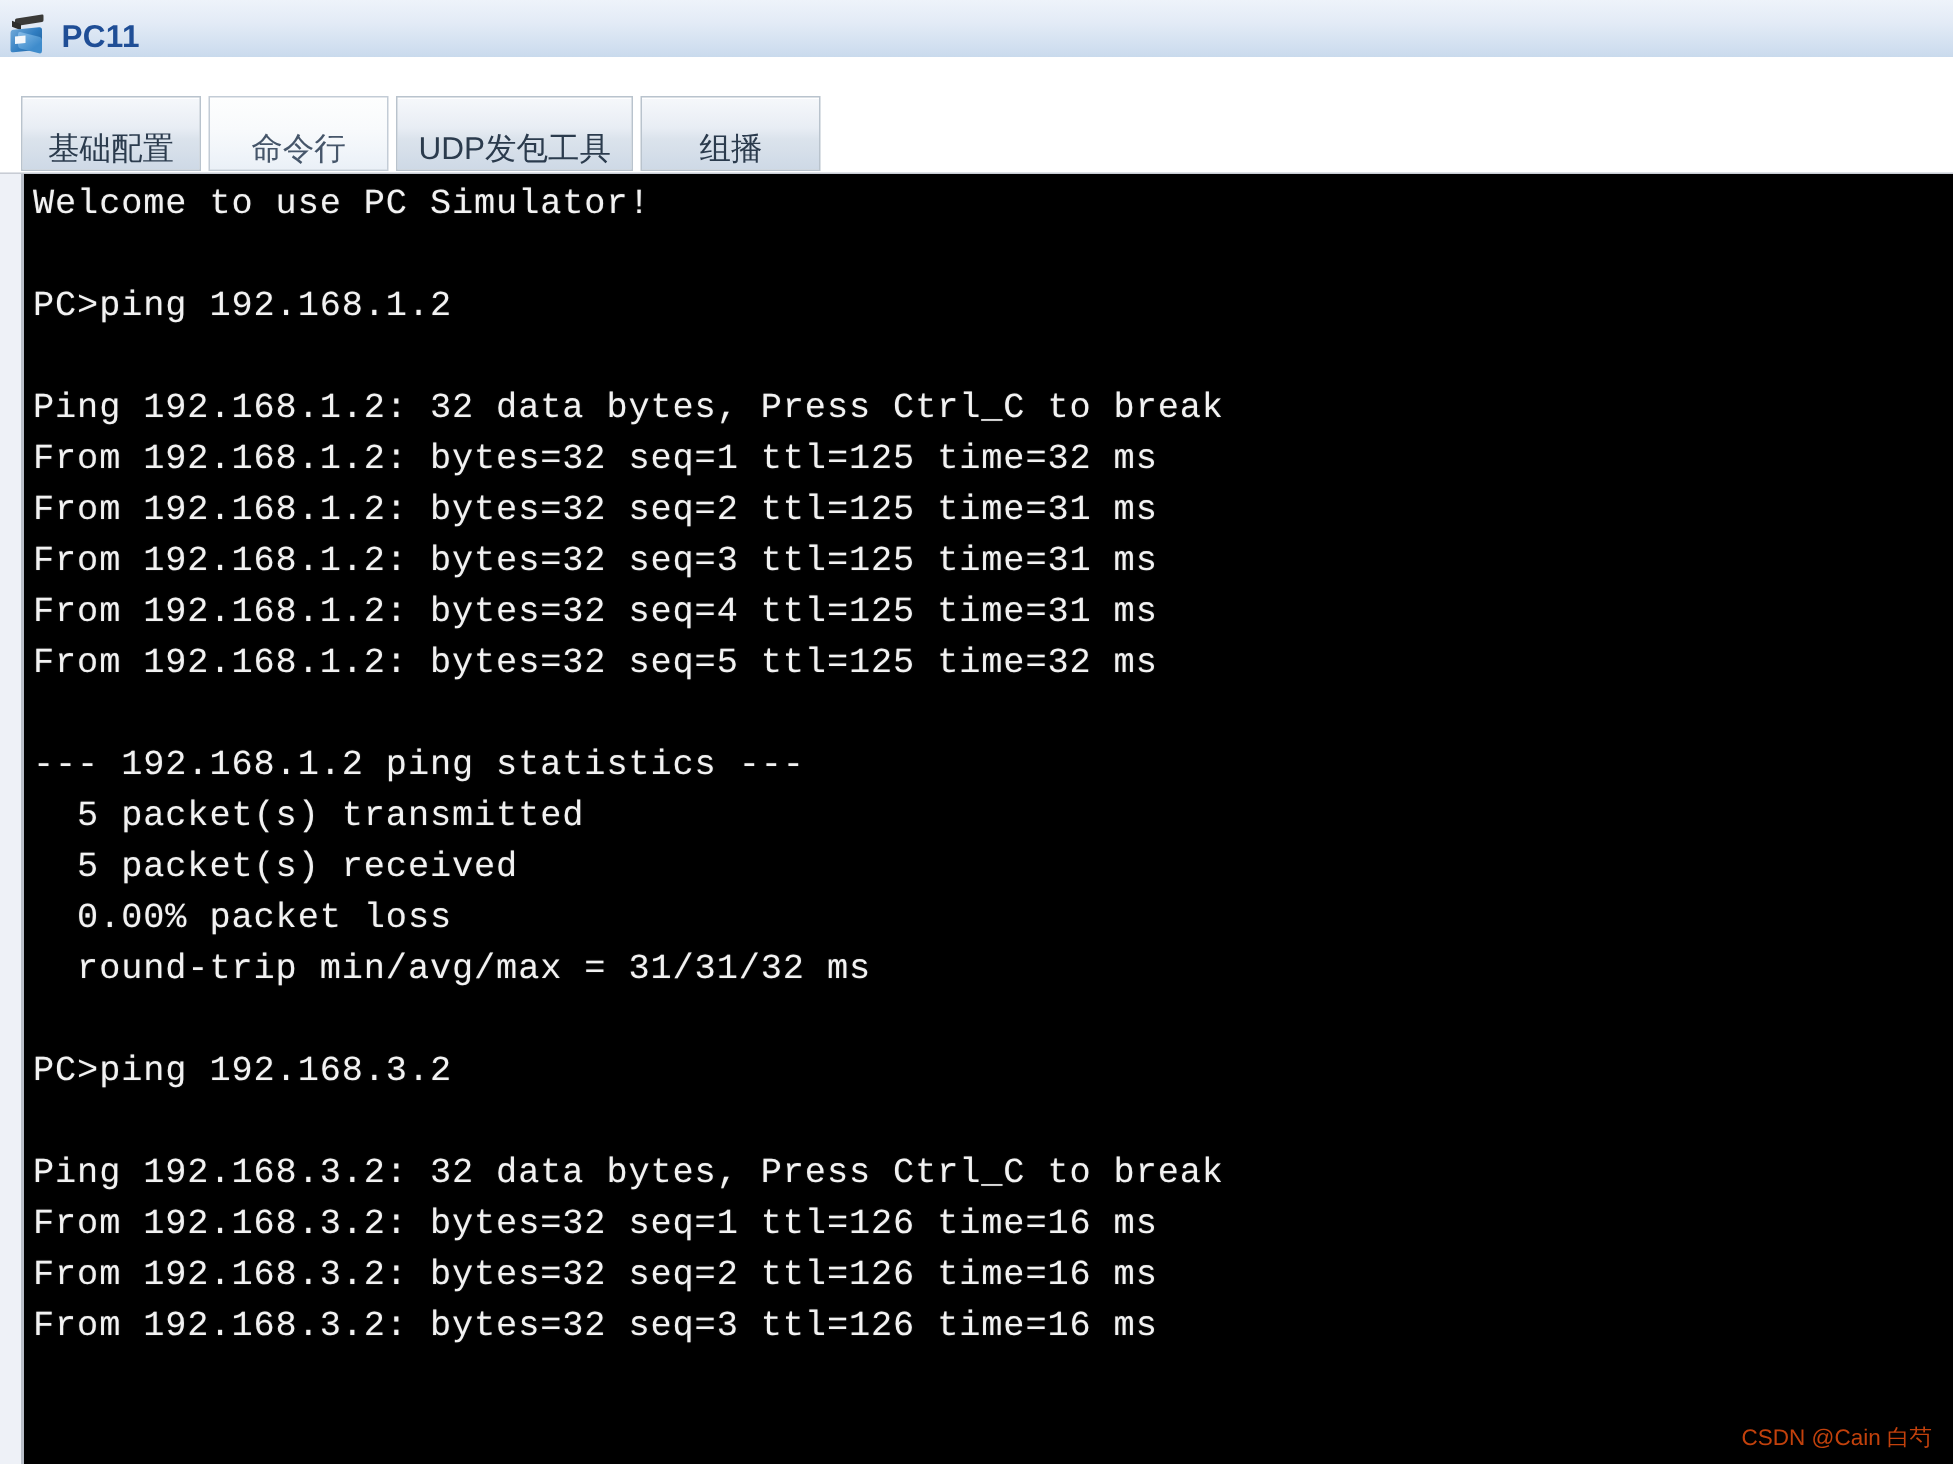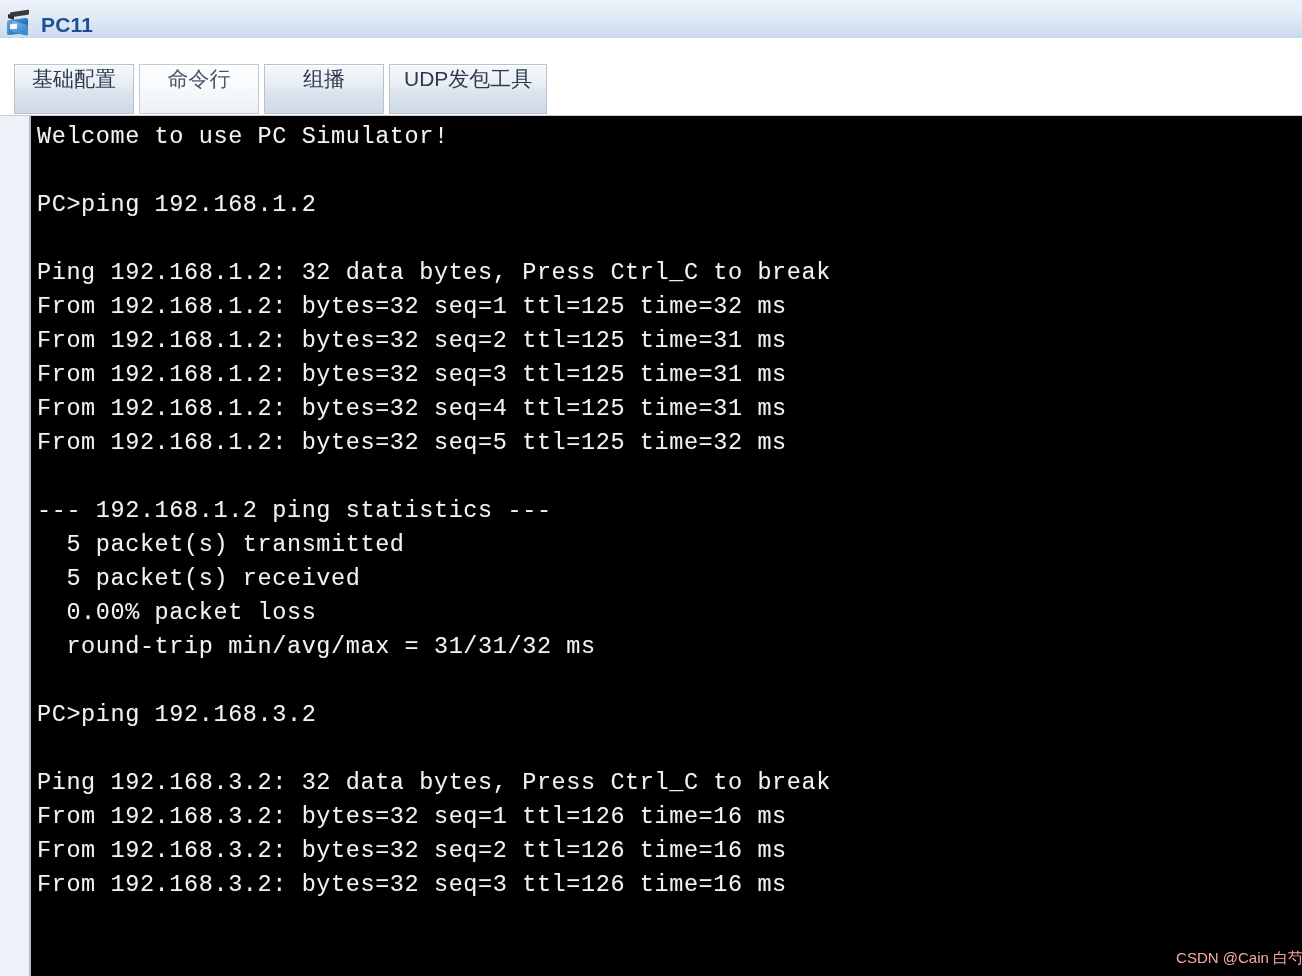--- a/index.html
+++ b/index.html
@@ -102,21 +102,21 @@
     display: flex;
     gap: 5px;
     align-items: flex-end;
   }
   .tab {
     box-sizing: border-box;
     height: 50px;
     padding: 0 14px;
     min-width: 120px;
     display: flex;
-    align-items: flex-start;
+    align-items: flex-end;
     justify-content: center;
     font-size: 21px;
     color: #2b3b4d;
     border: 1px solid #b9c3cd;
     background: linear-gradient(to bottom, #f6f8fb 0%, #e8edf4 42%, #dbe3ec 58%, #ced9e6 100%);
     box-shadow: inset 0 1px 0 #ffffff;
     font-family: "Liberation Sans", sans-serif;
     white-space: nowrap;
   }
   .tab.active {
@@ -128,21 +128,21 @@
   .tab.wide { min-width: 150px; }
 
   
   .terminal-wrap {
     position: absolute;
     left: 0; top: 115px;
     width: 1302px;
     height: 861px;
     background: #eef1f7;
     box-sizing: border-box;
-    padding-left: 29px;
+    padding-left: 14px;
     border-top: 1px solid #c8ccd4;
   }
   .terminal {
     position: relative;
     width: 1288px;
     height: 860px;
     background: #000000;
     border-left: 2px solid #b8bec8;
     box-sizing: border-box;
     overflow: hidden;
@@ -156,21 +156,21 @@
     line-height: 34px;
     white-space: pre;
     letter-spacing: 0.6px;
     text-shadow: 0 0 1px rgba(255,255,255,0.25);
   }
 
   .watermark {
     position: absolute;
     right: 14px;
     bottom: 8px;
-    color: #fca5a5;
+    color: #c2410c;
     font-size: 15px;
     font-family: "Liberation Sans", sans-serif;
     white-space: nowrap;
   }
 </style>
 </head>
 <body>
 
 <div id="app">
 
@@ -186,25 +186,25 @@
   </div>
 
   <div class="tabstrip">
     <div class="tabs">
       <div class="tab">
         <span>基础配置</span>
       </div>
       <div class="tab active">
         <span>命令行</span>
       </div>
+      <div class="tab wide">
+        <span>UDP发包工具</span>
+      </div>
       <div class="tab">
         <span>组播</span>
-      </div>
-      <div class="tab wide">
-        <span>UDP发包工具</span>
       </div>
     </div>
   </div>
 
   <div class="terminal-wrap">
     <div class="terminal">
       <pre class="term-text">Welcome to use PC Simulator!
 
 PC&gt;ping 192.168.1.2
 

